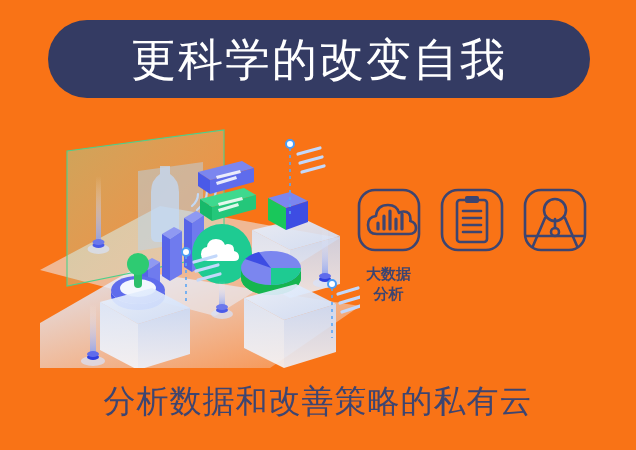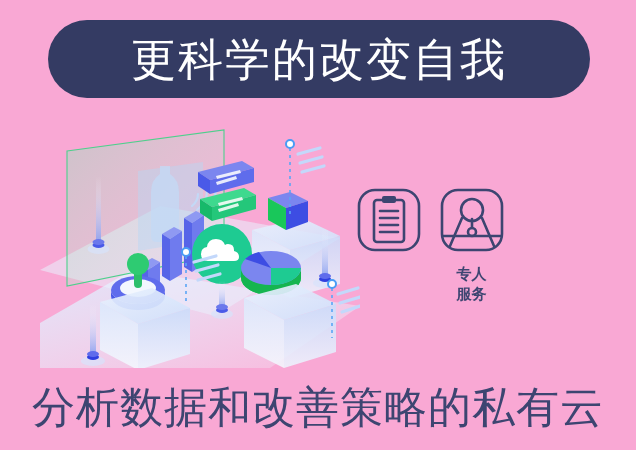--- a/index.html
+++ b/index.html
@@ -10,21 +10,21 @@
     width: 636px;
     height: 450px;
     overflow: hidden;
     background: #f5f5f6;
     font-family: "Liberation Sans", "DejaVu Sans", sans-serif;
   }
   .poster {
     position: relative;
     width: 636px;
     height: 450px;
-    background: #f9a8d4;
+    background: #f97316;
     overflow: hidden;
   }
 
   
   .title-banner {
     position: absolute;
     left: 48px;
     top: 20px;
     width: 542px;
     height: 78px;
@@ -86,21 +86,21 @@
   }
 
   
   .tagline {
     position: absolute;
     left: 0;
     top: 382px;
     width: 636px;
     text-align: center;
     color: #3d4571;
-    font-size: 43px;
+    font-size: 32px;
     line-height: 1.2;
     font-weight: 400;
     letter-spacing: 1px;
   }
 </style>
 </head>
 <body>
 
 <div class="poster">
 
@@ -285,20 +285,37 @@
         <line x1="158" y1="162" x2="180" y2="156"></line>
         <line x1="298" y1="176" x2="318" y2="170"></line>
         <line x1="300" y1="185" x2="320" y2="179"></line>
         <line x1="302" y1="194" x2="320" y2="188"></line>
       </g>
     </svg>
   </div>
 
   <div class="features">
 
+    <div class="feature">
+      <div class="feature-icon">
+        <svg viewBox="0 0 64 64" width="64" height="64" xmlns="http://www.w3.org/2000/svg">
+          <rect x="2" y="2" width="60" height="60" rx="16" fill="none" stroke="#3d4571" stroke-width="2.6"></rect>
+          <path d="M20,46 q-9,0 -9,-9 q0,-8 8,-9 q1,-11 12,-11 q9,0 11,8 q2,-1.5 4.5,-1.5 q7,0 7,7.5 q0,1 -0.3,2 q5.8,1.6 5.8,7 q0,6 -7,6 Z" fill="none" stroke="#3d4571" stroke-width="2.6" stroke-linejoin="round"></path>
+          <g stroke="#3d4571" stroke-width="3.2" stroke-linecap="round">
+            <line x1="21" y1="41" x2="21" y2="35"></line>
+            <line x1="27" y1="41" x2="27" y2="28"></line>
+            <line x1="33" y1="41" x2="33" y2="23"></line>
+            <line x1="39" y1="41" x2="39" y2="31"></line>
+            <line x1="45" y1="41" x2="45" y2="26"></line>
+          </g>
+        </svg>
+      </div>
+      <div class="feature-label">大数据
+分析</div>
+    </div>
 
     <div class="feature">
       <div class="feature-icon">
         <svg viewBox="0 0 64 64" width="64" height="64" xmlns="http://www.w3.org/2000/svg">
           <rect x="2" y="2" width="60" height="60" rx="16" fill="none" stroke="#3d4571" stroke-width="2.6"></rect>
           <rect x="17" y="12" width="30" height="42" rx="3" fill="none" stroke="#3d4571" stroke-width="2.6"></rect>
           <rect x="25" y="8" width="14" height="7" rx="2" fill="#3d4571"></rect>
           <g stroke="#3d4571" stroke-width="2.6" stroke-linecap="round">
             <line x1="23" y1="23" x2="41" y2="23"></line>
             <line x1="23" y1="30" x2="41" y2="30"></line>
@@ -320,21 +337,19 @@
           <g clip-path="url(#svcClip)">
             <circle cx="32" cy="22" r="11" fill="none" stroke="#3d4571" stroke-width="2.6"></circle>
             <path d="M22,30 L10,58 M42,30 L54,58" stroke="#3d4571" stroke-width="2.6" stroke-linecap="round"></path>
             <path d="M32,31 L32,40" stroke="#3d4571" stroke-width="2.6" stroke-linecap="round"></path>
             <circle cx="32" cy="44" r="4" fill="none" stroke="#3d4571" stroke-width="2.6"></circle>
             <line x1="2" y1="48" x2="62" y2="48" stroke="#3d4571" stroke-width="2.6"></line>
           </g>
           <rect x="2" y="2" width="60" height="60" rx="16" fill="none" stroke="#3d4571" stroke-width="2.6"></rect>
         </svg>
       </div>
-      <div class="feature-label">专人
-服务</div>
     </div>
 
   </div>
 
   <div class="tagline">分析数据和改善策略的私有云</div>
 
 </div>
 
 </body></html>

